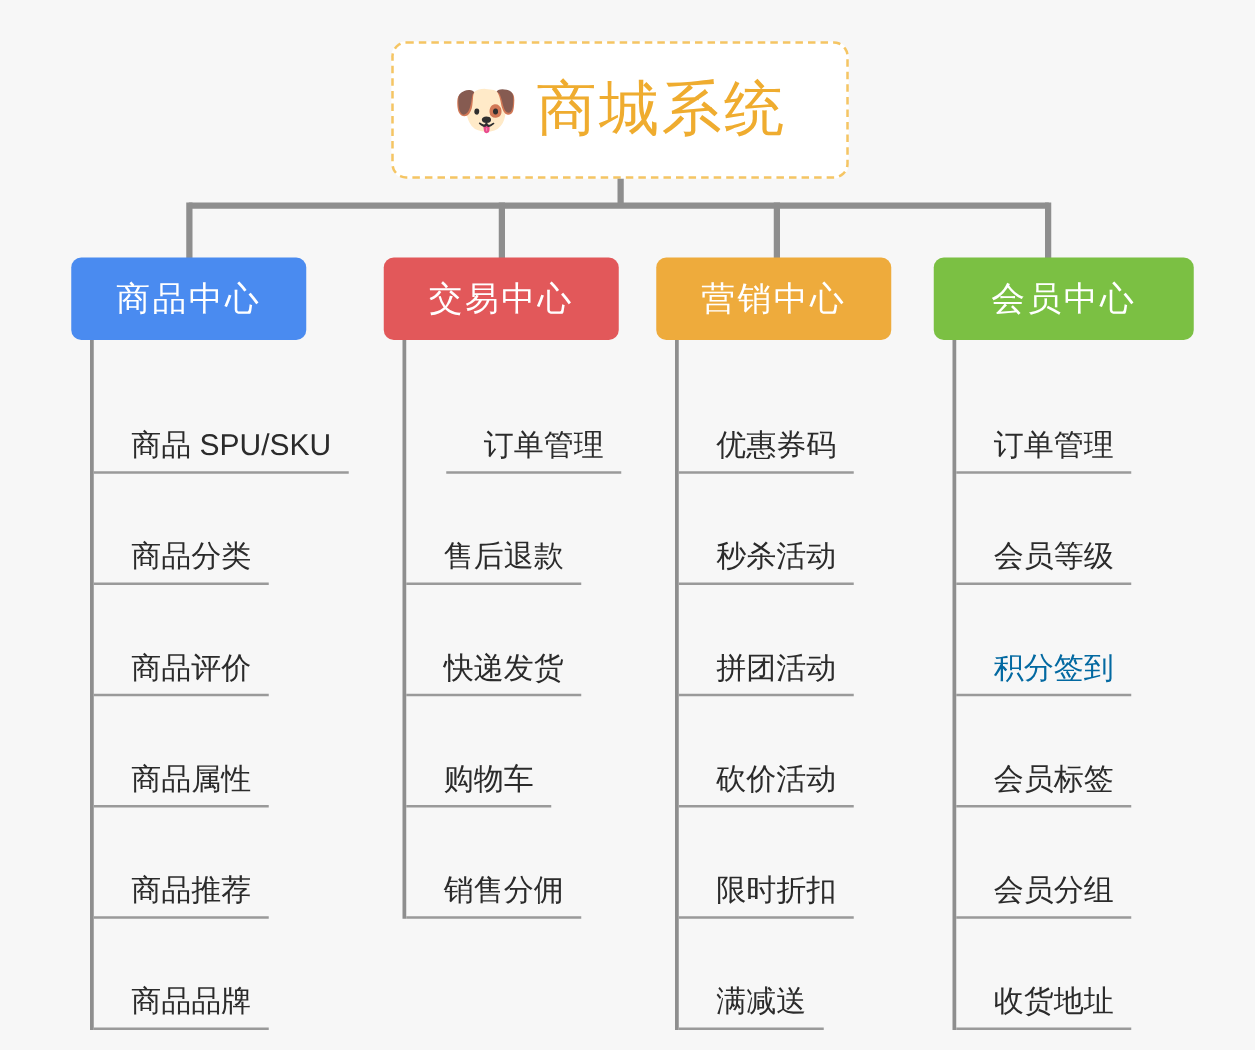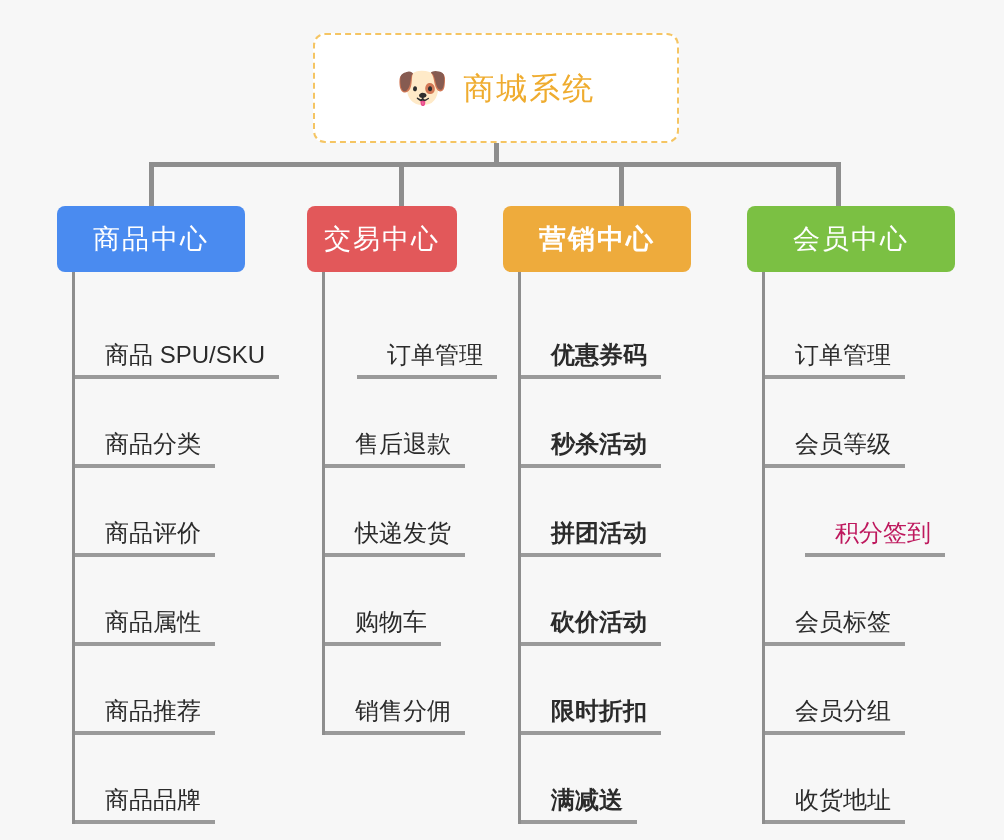--- a/index.html
+++ b/index.html
@@ -31,21 +31,21 @@
     align-items: center;
     justify-content: center;
     gap: 14px;
   }
   .root-icon {
     font-size: 42px;
     line-height: 1;
     display: block;
   }
   .root-title {
-    font-size: 31px;
+    font-size: 48px;
     color: #efac2f;
     letter-spacing: 2px;
     line-height: 1;
     white-space: nowrap;
   }
 
   
   .conn {
     position: absolute;
     background: #8e8e8e;
@@ -54,36 +54,36 @@
   .conn-h { height: 5px; }
 
   
   .column {
     position: absolute;
     top: 206px;
     width: 220px;
   }
   .col-0 { left: 57px; }
   .col-1 { left: 307px; }
-  .col-2 { left: 503px; font-weight: bold; }
+  .col-2 { left: 525px; }
   .col-3 { left: 747px; }
 
   .cat-box {
     height: 66px;
     border-radius: 8px;
     display: flex;
     align-items: center;
     justify-content: center;
     color: #ffffff;
     font-size: 27px;
     letter-spacing: 2px;
     white-space: nowrap;
   }
   .col-0 .cat-box { width: 188px; }
-  .col-1 .cat-box { width: 150px; justify-content: center; }
+  .col-1 .cat-box { width: 188px; justify-content: center; }
   .col-2 .cat-box { width: 188px; }
   .col-3 .cat-box { width: 208px; }
 
   
   .leaves {
     position: relative;
     margin-left: 15px;
     padding-top: 18px;
     border-left: 3px solid #8e8e8e;
   }
@@ -92,21 +92,21 @@
     height: 89px;
     display: flex;
     align-items: flex-end;
   }
   .leaf-label {
     display: inline-block;
     font-size: 24px;
     color: #2b2b2b;
     white-space: nowrap;
     padding: 0 14px 7px 30px;
-    border-bottom: 4px solid #000000;
+    border-bottom: 2px solid #000000;
     line-height: 1.1;
   }
 </style>
 </head>
 <body style="background: rgb(247, 247, 247);">
 
 <div id="canvas">
 
   <div class="root-node" style="border-color: rgb(245, 197, 99); background: rgb(255, 255, 255);">
     <span class="root-icon">🐶</span>
@@ -200,21 +200,21 @@
       <span>会员中心</span>
     </div>
     <div class="leaves" style="border-left-color: rgb(142, 142, 142);">
       <div class="leaf">
           <span class="leaf-label" style="border-bottom-color: rgb(154, 154, 154); color: rgb(43, 43, 43);">订单管理</span>
         </div>
       <div class="leaf">
           <span class="leaf-label" style="border-bottom-color: rgb(154, 154, 154); color: rgb(43, 43, 43);">会员等级</span>
         </div>
       <div class="leaf">
-          <span class="leaf-label" style="border-bottom-color: rgb(154, 154, 154); color: #be185d; margin-left: 40px;">积分签到</span>
+          <span class="leaf-label" style="border-bottom-color: rgb(154, 154, 154); color: #0369a1;">积分签到</span>
         </div>
       <div class="leaf">
           <span class="leaf-label" style="border-bottom-color: rgb(154, 154, 154); color: rgb(43, 43, 43);">会员标签</span>
         </div>
       <div class="leaf">
           <span class="leaf-label" style="border-bottom-color: rgb(154, 154, 154); color: rgb(43, 43, 43);">会员分组</span>
         </div>
       <div class="leaf">
           <span class="leaf-label" style="border-bottom-color: rgb(154, 154, 154); color: rgb(43, 43, 43);">收货地址</span>
         </div>

